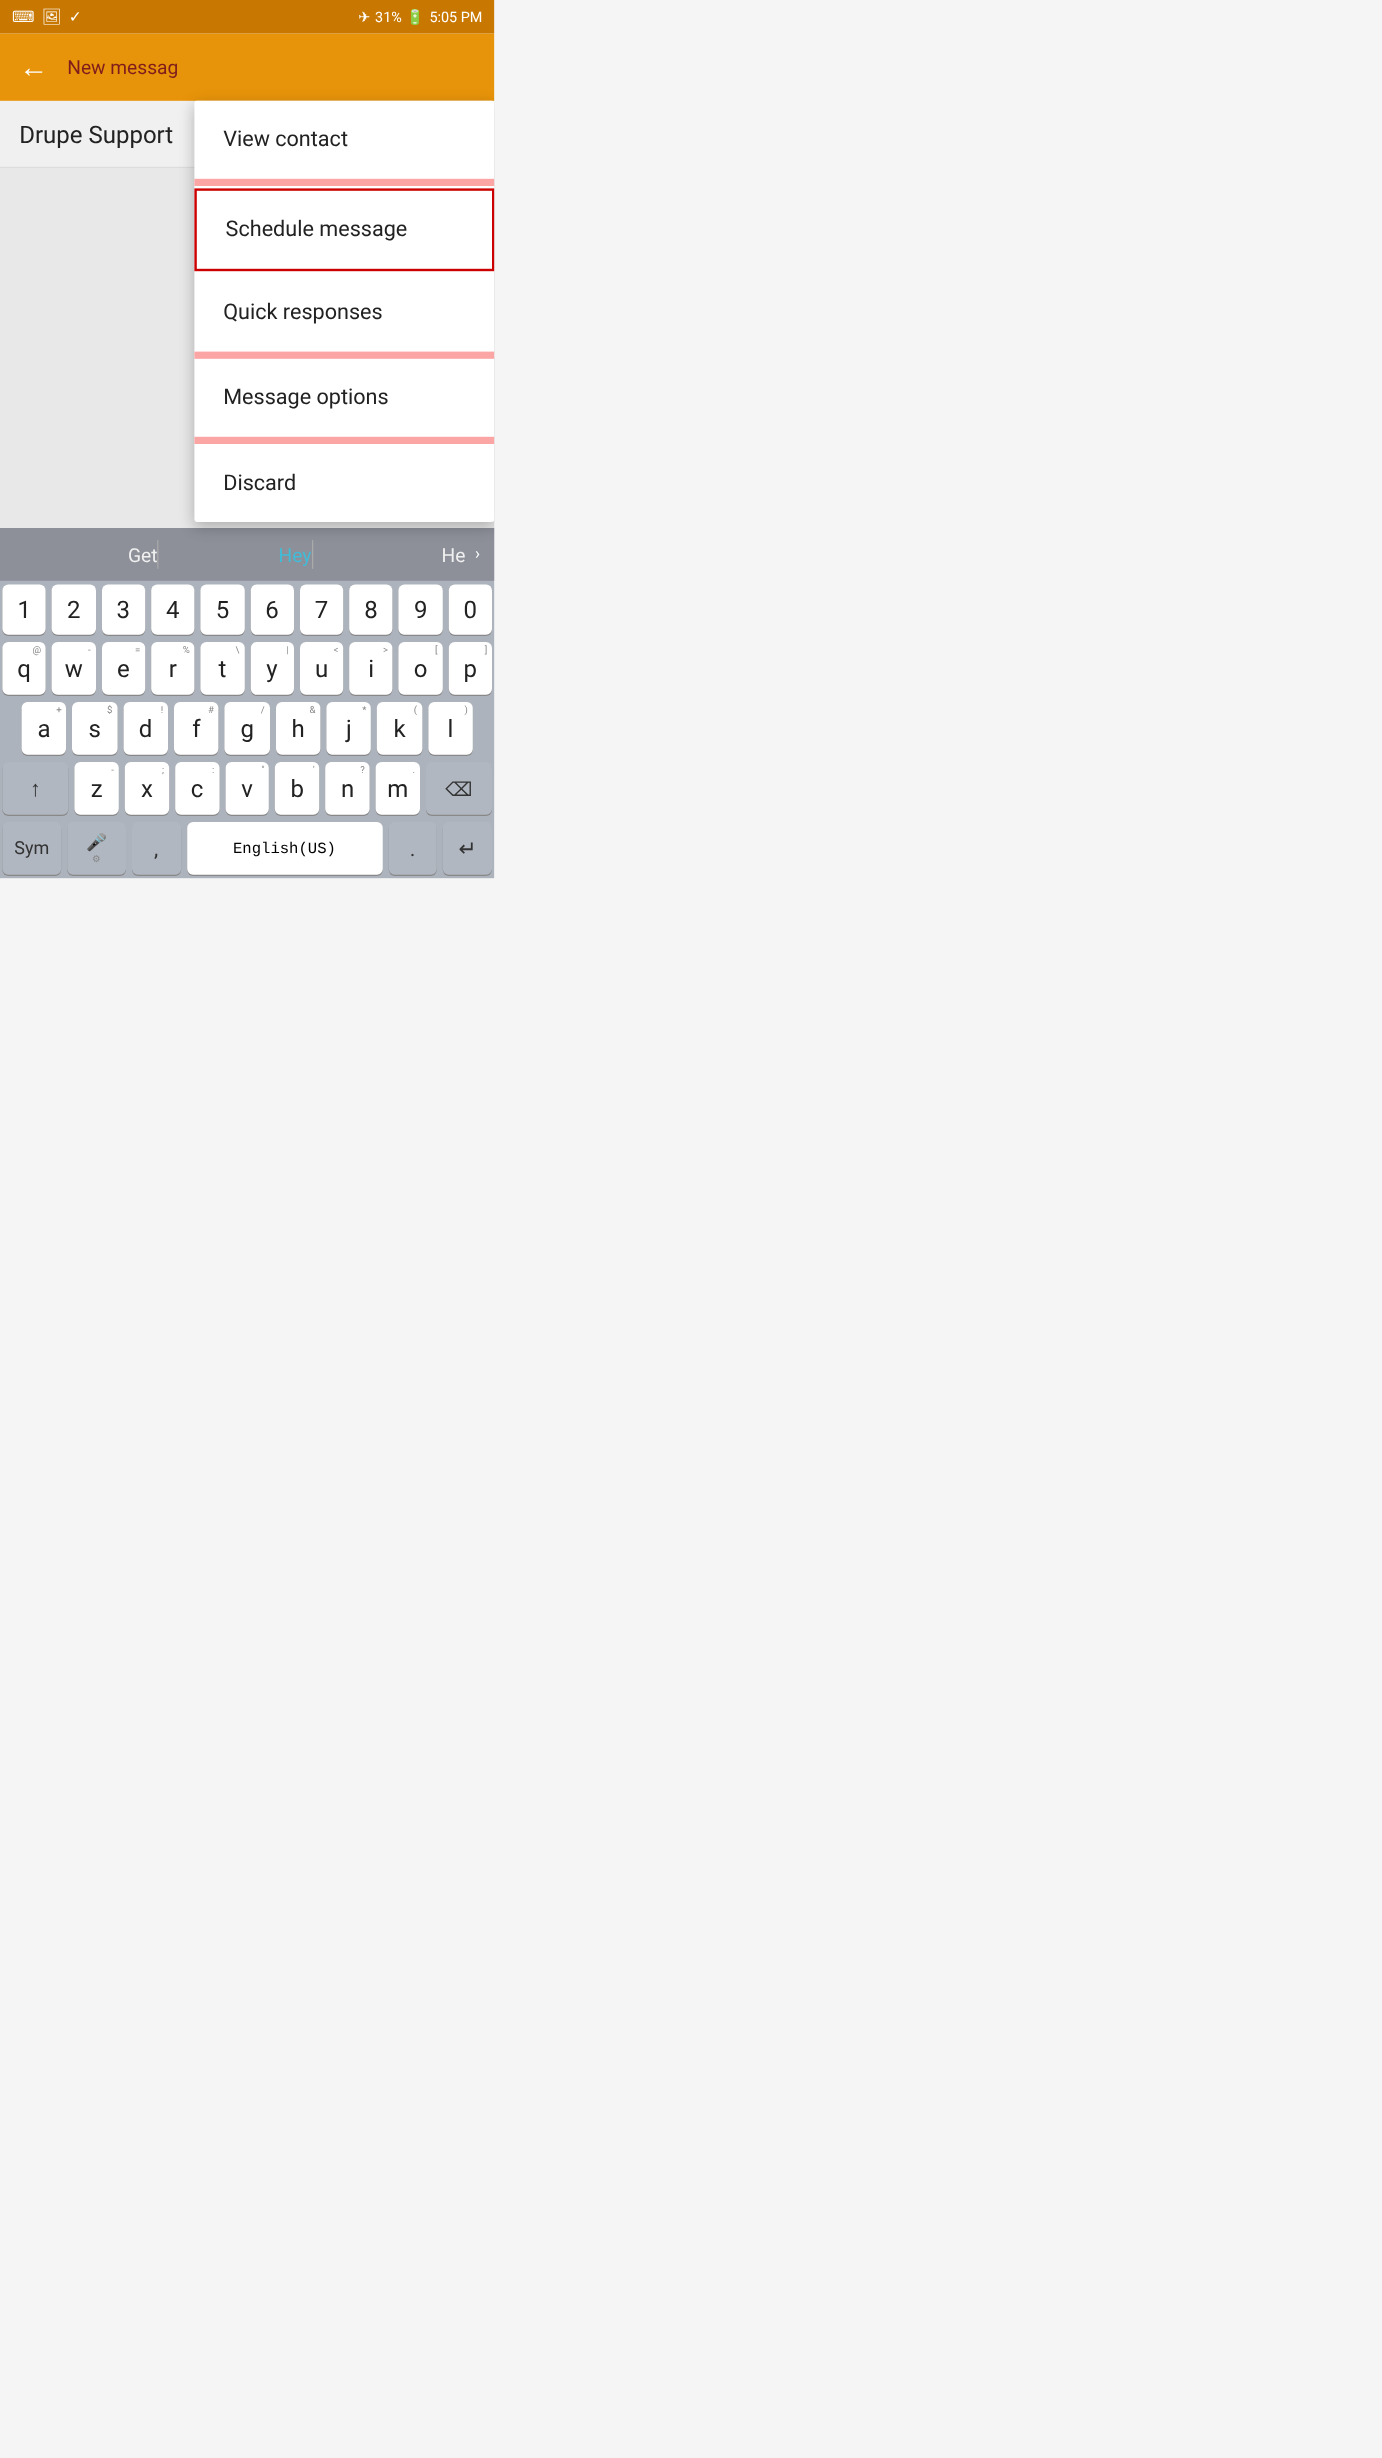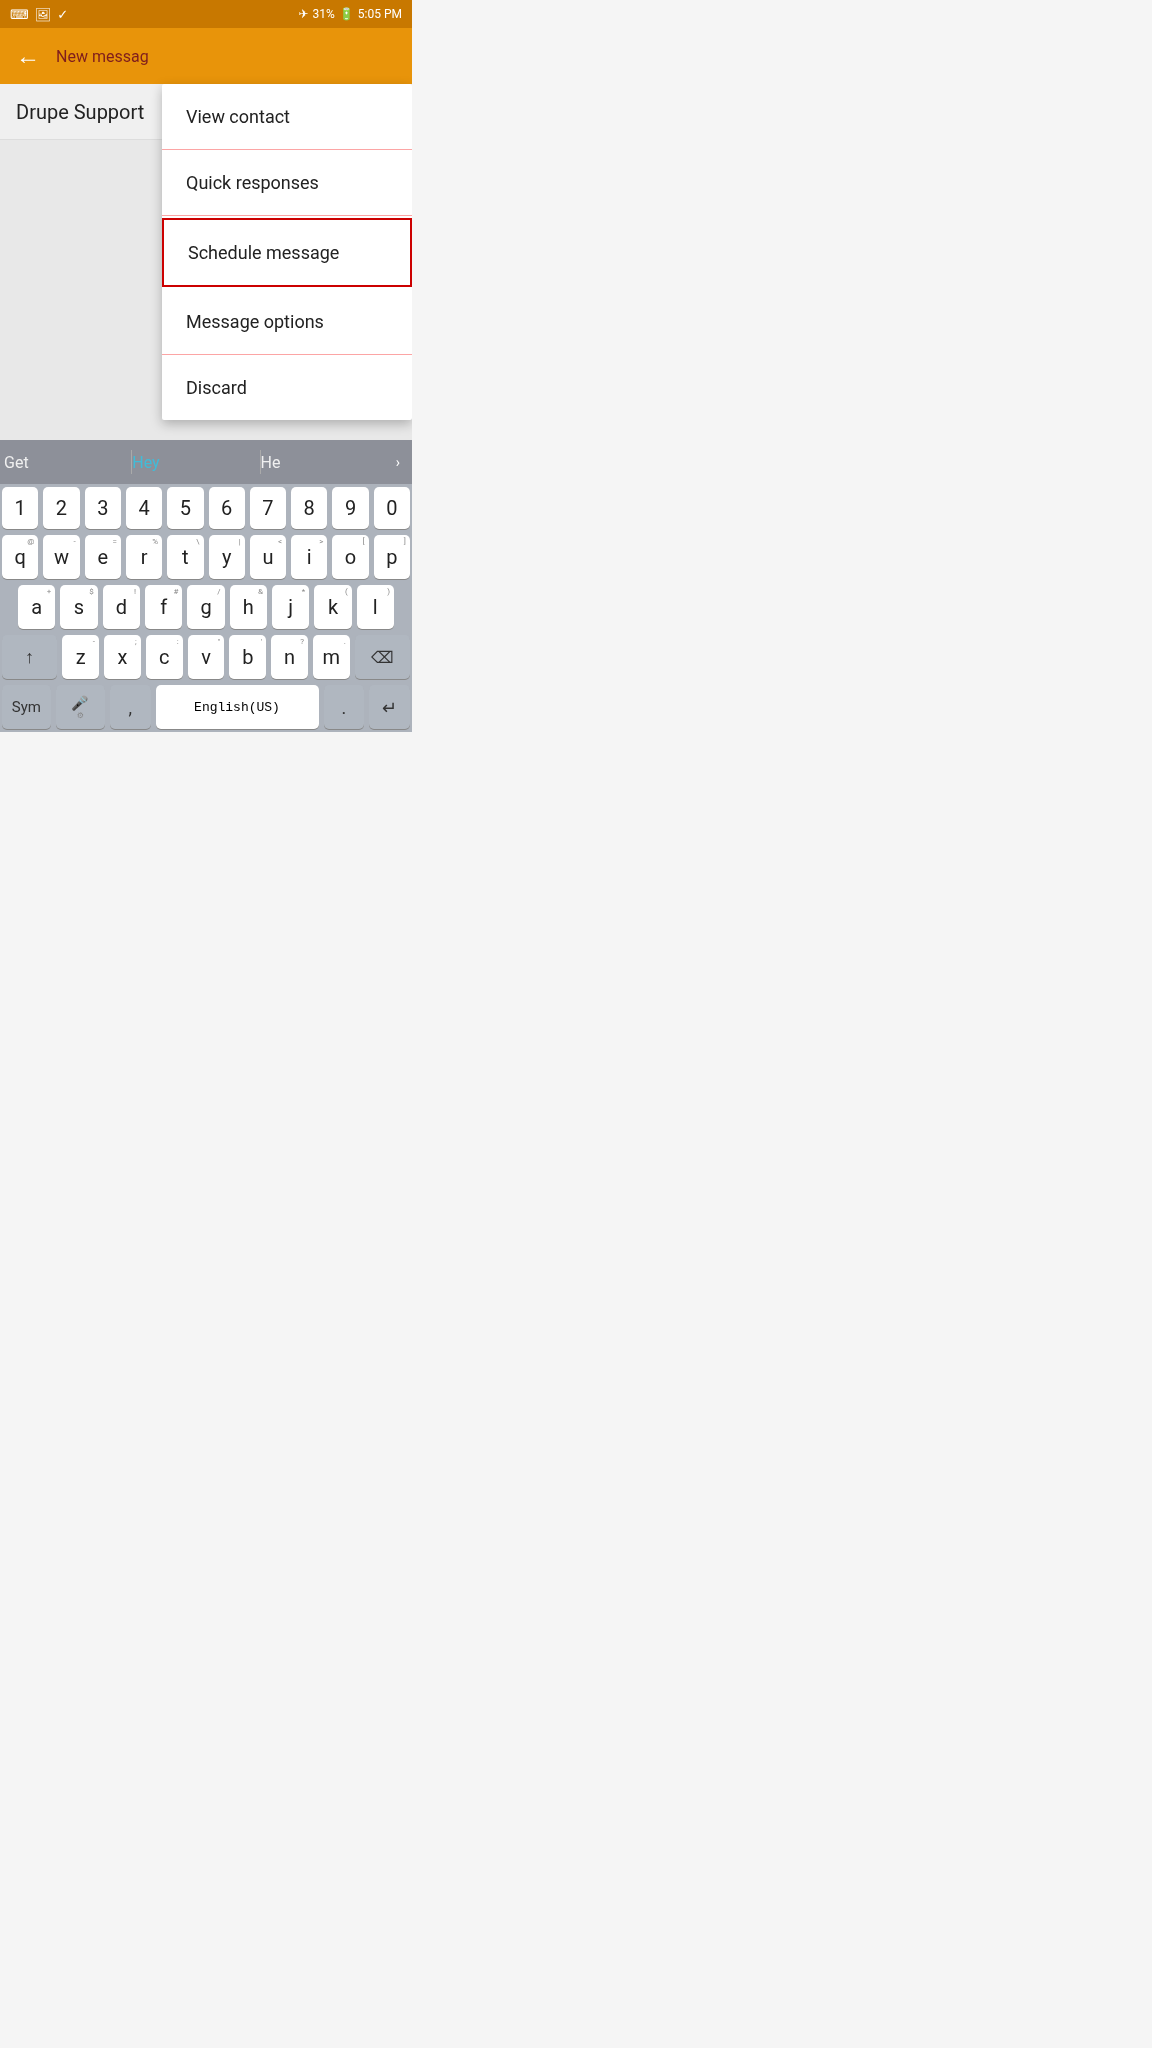--- a/index.html
+++ b/index.html
@@ -136,21 +136,21 @@
       background: white;
       box-shadow: 0 4px 12px rgba(0,0,0,0.25);
       z-index: 100;
       border-radius: 2px;
     }
     .dropdown-item {
       padding: 22px 24px;
       font-size: 18px;
       color: #222;
       cursor: pointer;
-      border-bottom: 1px solid #fca5a5;
+      border-bottom: 6px solid #fca5a5;
     }
     .dropdown-item:last-child {
       border-bottom: none;
     }
     .dropdown-item.highlighted {
       border: 2px solid #cc0000;
       margin: 2px 0;
     }
 
     
@@ -164,21 +164,21 @@
 
     .suggestions-bar {
       background: #8d9099;
       height: 44px;
       display: flex;
       align-items: center;
       padding: 0 4px;
     }
     .suggestion {
       flex: 1;
-      text-align: left;
+      text-align: right;
       font-size: 16px;
       color: #f0f0f0;
       padding: 8px 0;
       cursor: pointer;
     }
     .suggestion.highlight {
       color: #40bcd8;
     }
     .suggestion-divider {
       width: 1px;
@@ -278,22 +278,22 @@
       <span>5:05 PM</span>
     </div>
   </div>
 
   <div class="header" style="position:relative;">
     <span class="back-arrow">←</span>
     <span class="header-title">New messag</span>
 
     <div class="dropdown-menu">
       <div class="dropdown-item">View contact</div>
+      <div class="dropdown-item highlighted">Schedule message</div>
       <div class="dropdown-item">Quick responses</div>
-      <div class="dropdown-item highlighted">Schedule message</div>
       <div class="dropdown-item">Message options</div>
       <div class="dropdown-item">Discard</div>
     </div>
   </div>
 
   <div class="content-area">
     <span class="contact-name">Drupe Support</span>
   </div>
 
   <div class="message-body"></div>

